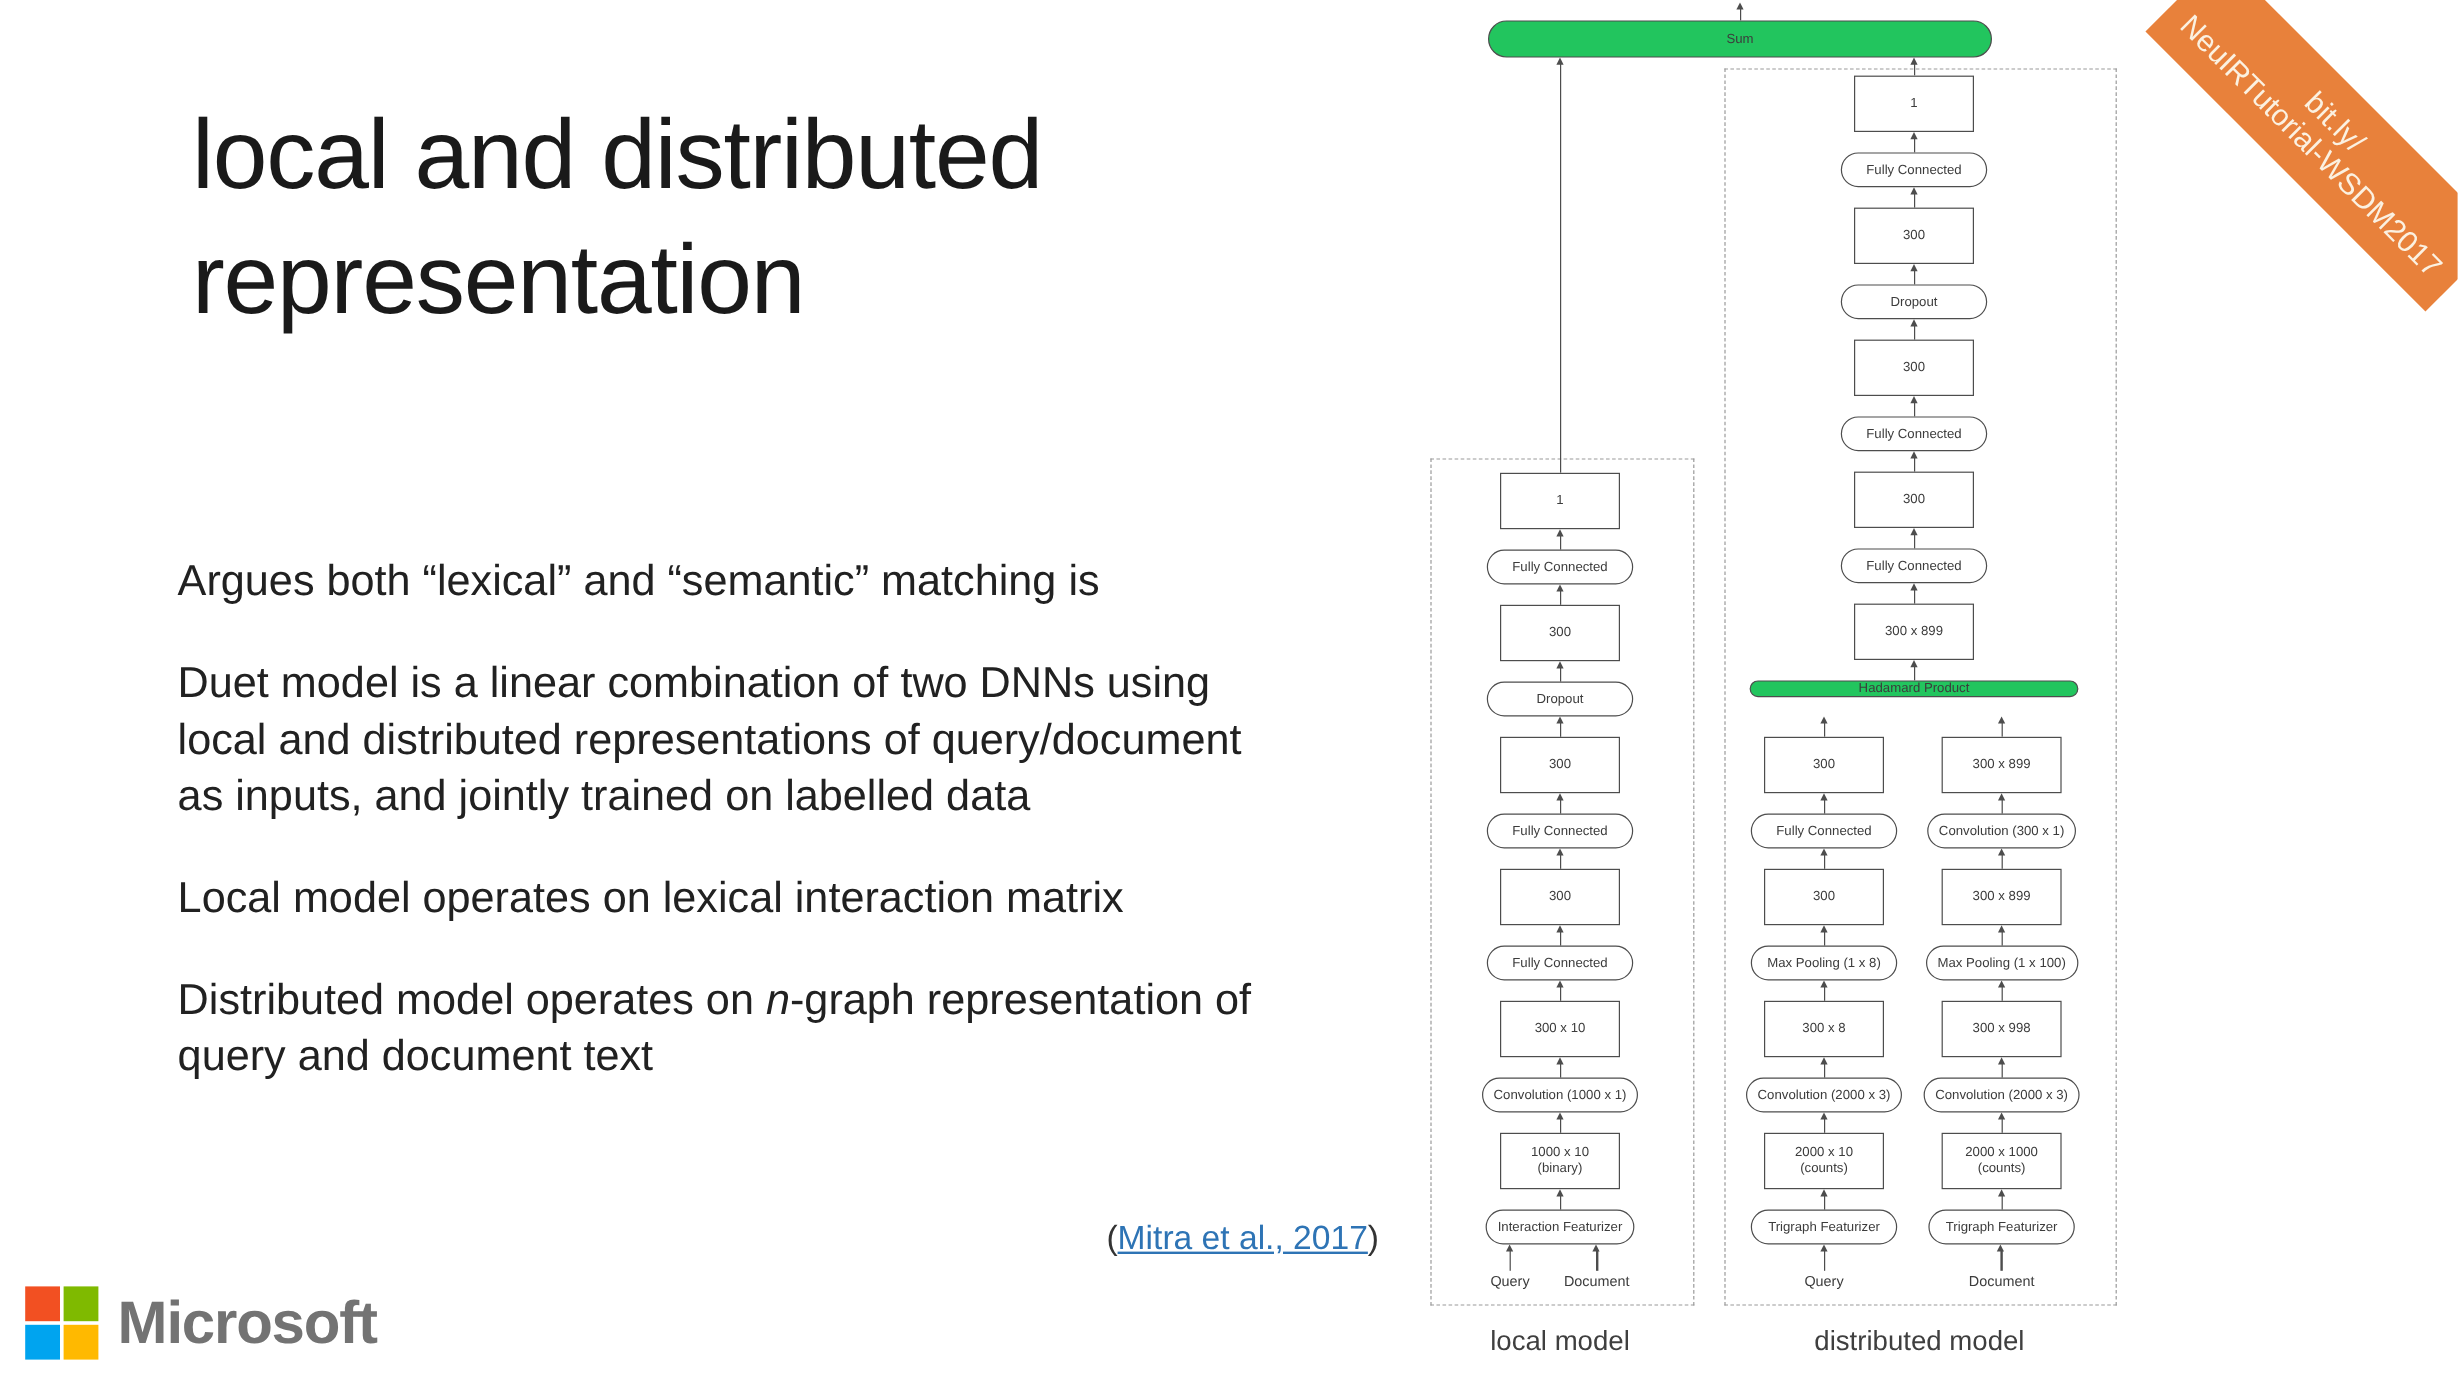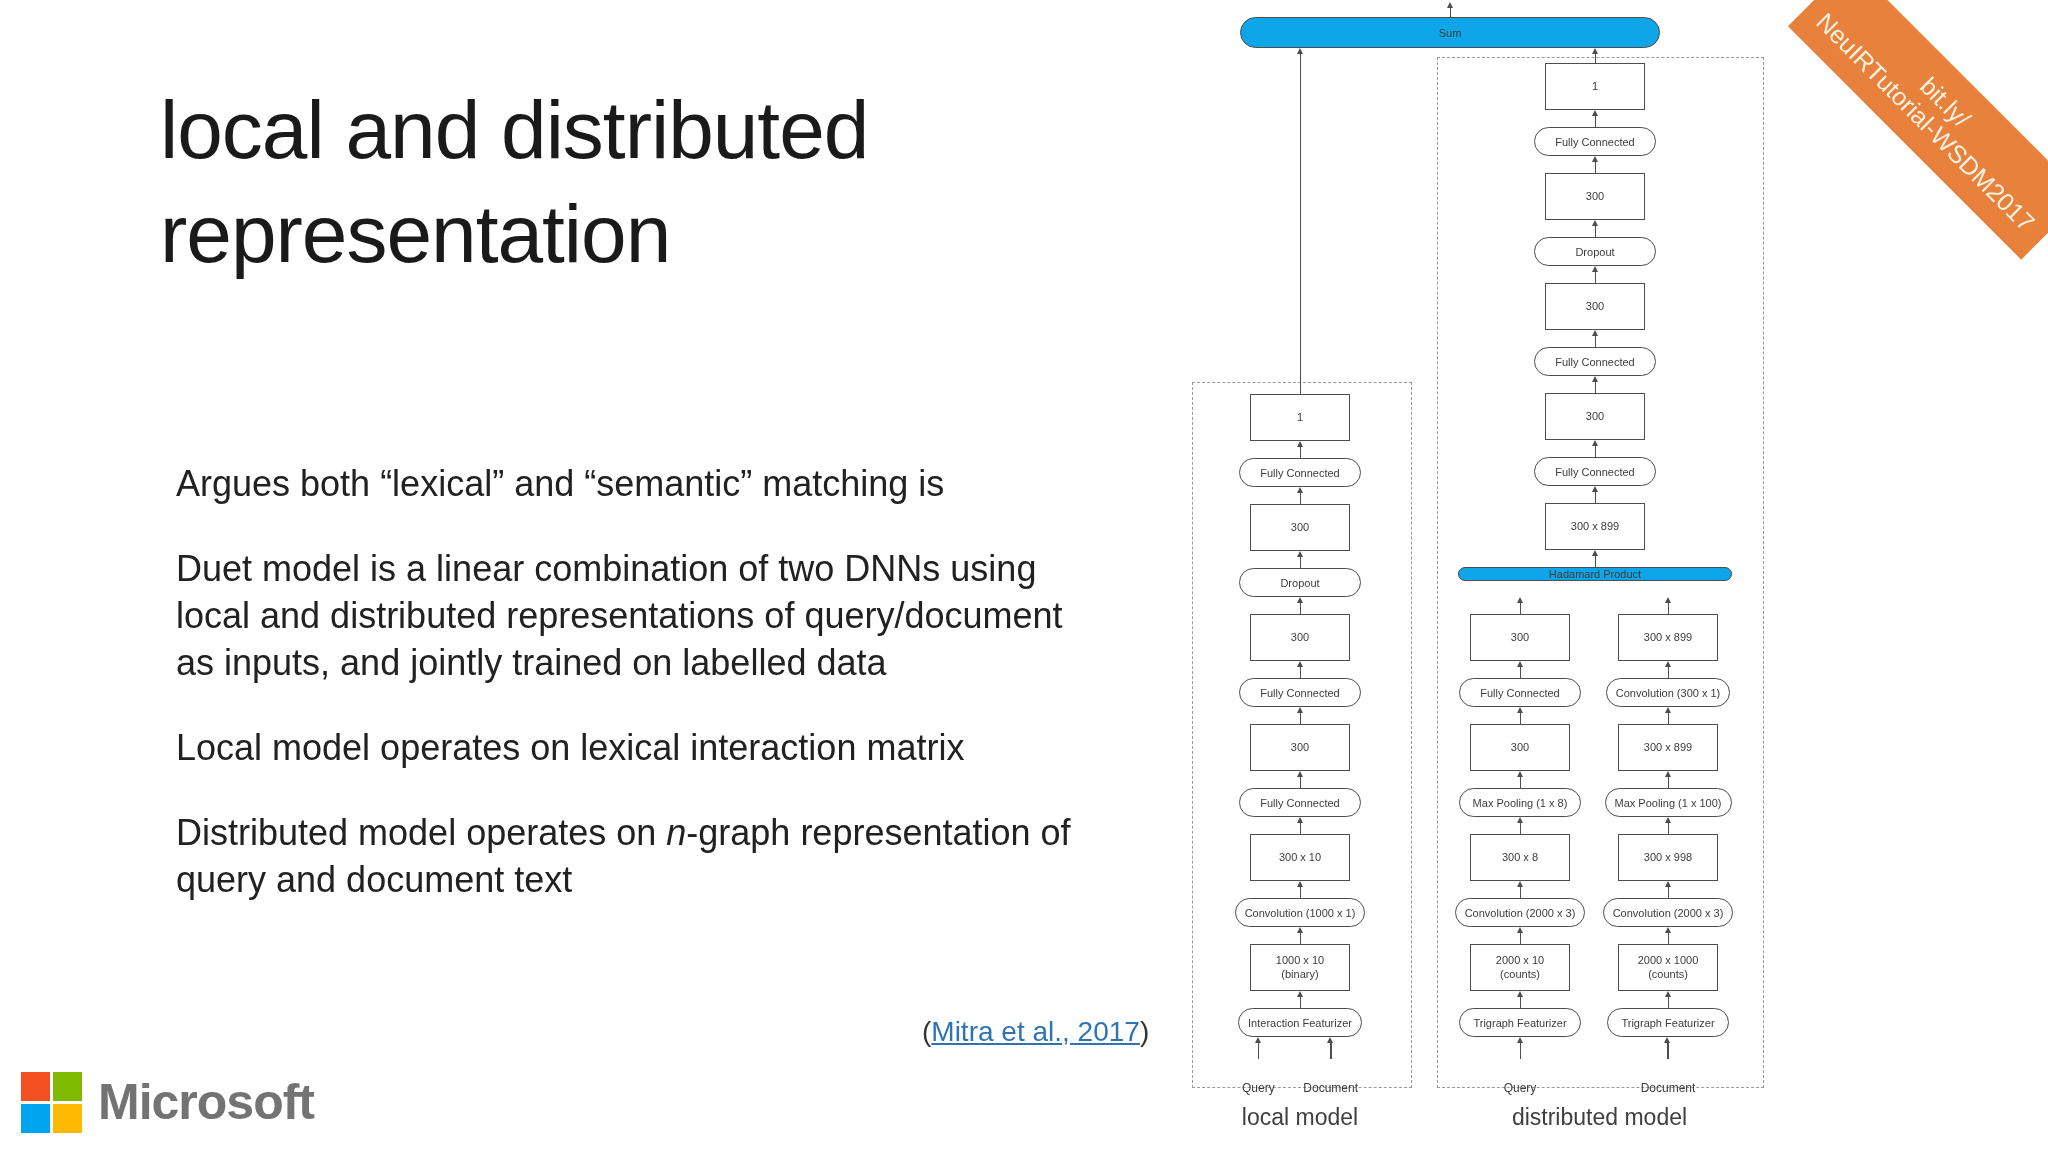--- a/index.html
+++ b/index.html
@@ -3,57 +3,57 @@
 <meta charset="utf-8">
 <style>
   html,body{margin:0;padding:0;}
   body{width:2048px;height:1152px;position:relative;background:#ffffff;overflow:hidden;
        font-family:"Liberation Sans",sans-serif;}
   .abs{position:absolute;}
 
   
   .title{position:absolute;left:160px;top:78px;font-size:82px;line-height:104px;
          font-weight:300;color:#1a1a1a;letter-spacing:-1px;}
-  .body-text{position:absolute;left:176px;top:460px;font-size:36px;line-height:47px;color:#212121;}
+  .body-text{position:absolute;left:148px;top:460px;font-size:36px;line-height:47px;color:#212121;}
   .body-text p{margin:0 0 38px 0;}
   .citation{position:absolute;left:922px;top:1016px;font-size:28px;color:#333;}
   .citation a{color:#2E74B5;text-decoration:underline;}
 
   
   .ms-logo{position:absolute;left:21px;top:1072px;display:flex;align-items:flex-end;}
   .ms-grid{display:grid;grid-template-columns:29px 29px;grid-template-rows:29px 29px;gap:3px;}
   .ms-grid div{width:29px;height:29px;}
   .ms-word{margin-left:16px;font-size:50px;font-weight:600;color:#737373;
            letter-spacing:-1px;line-height:61px;}
 
   
   .ribbon{position:absolute;left:1771px;top:67px;width:330px;height:89px;
           transform:rotate(45deg);display:flex;flex-direction:column;align-items:center;
           justify-content:center;color:#FBF1E1;font-size:25px;line-height:1.12;text-align:center;}
 
   
   .dashed-box{position:absolute;border:1px dashed #9a9a9a;background:transparent;}
   .pill-lg{position:absolute;box-sizing:border-box;border:1.5px solid #4d4d4d;border-radius:16px;
-           background:#0ea5e9;display:flex;align-items:center;justify-content:center;
+           background:#22c55e;display:flex;align-items:center;justify-content:center;
            font-size:11px;color:#3c3c3c;}
   .col{position:absolute;display:flex;flex-direction:column;align-items:center;}
   .node{box-sizing:border-box;border:1.5px solid #4d4d4d;background:#fff;color:#3c3c3c;
         display:flex;align-items:center;justify-content:center;flex-shrink:0;
         font-size:11px;text-align:center;}
   .node.box{width:100px;height:47px;white-space:pre-line;line-height:1.25;}
   .node.pill{height:29px;min-width:122px;border-radius:15px;padding:0 9px;white-space:nowrap;}
   .arrow{position:relative;width:9px;height:17px;flex-shrink:0;}
   .arrow-abs{position:absolute;width:9px;}
   .arrow::before,.arrow-abs::before{content:'';position:absolute;left:4px;top:5px;bottom:0;
         width:1.4px;background:#4d4d4d;}
   .arrow::after,.arrow-abs::after{content:'';position:absolute;left:1px;top:0;width:0;height:0;
         border-left:3.5px solid transparent;border-right:3.5px solid transparent;
         border-bottom:6px solid #4d4d4d;}
   .inputs{position:absolute;display:flex;justify-content:space-between;}
-  .input-group{display:flex;flex-direction:column;align-items:center;gap:20px;}
+  .input-group{display:flex;flex-direction:column;align-items:center;}
   .input-group .arrow{height:22px;}
   .in-label{font-size:12px;color:#3c3c3c;margin-top:2px;}
   .caption{position:absolute;font-size:23px;color:#3f3f3f;text-align:center;}
 </style>
 </head>
 <body>
 
 <div class="title">
   <div>local and distributed</div>
   <div>representation</div>

